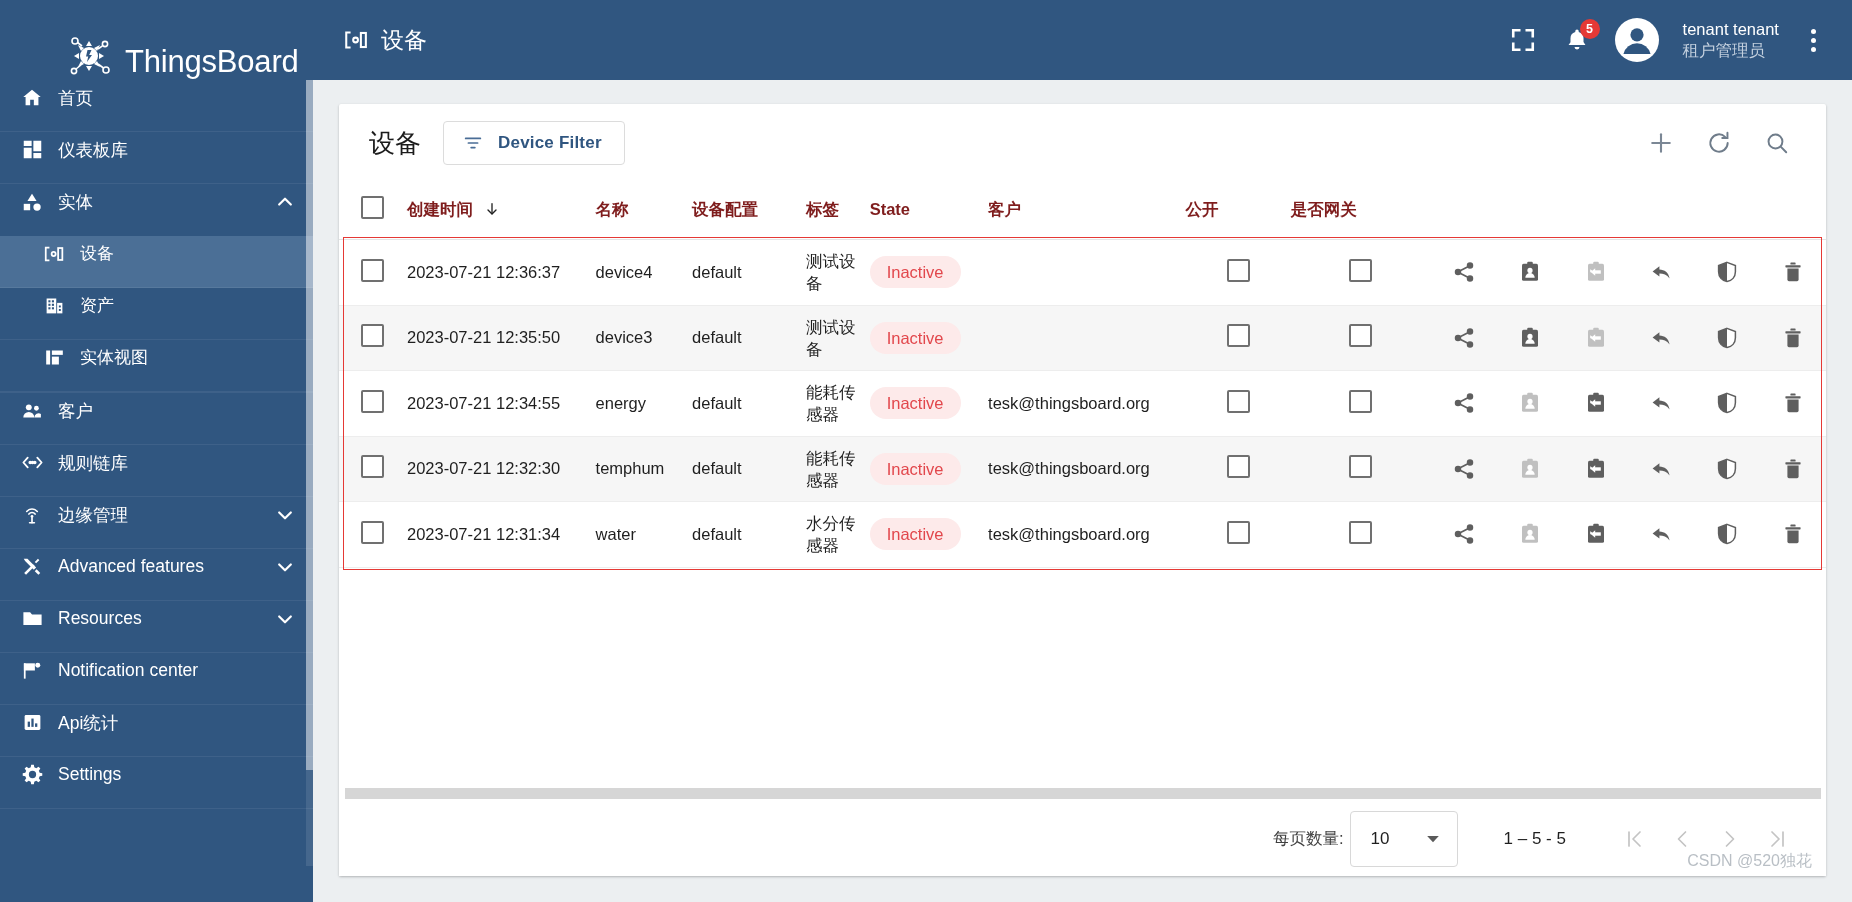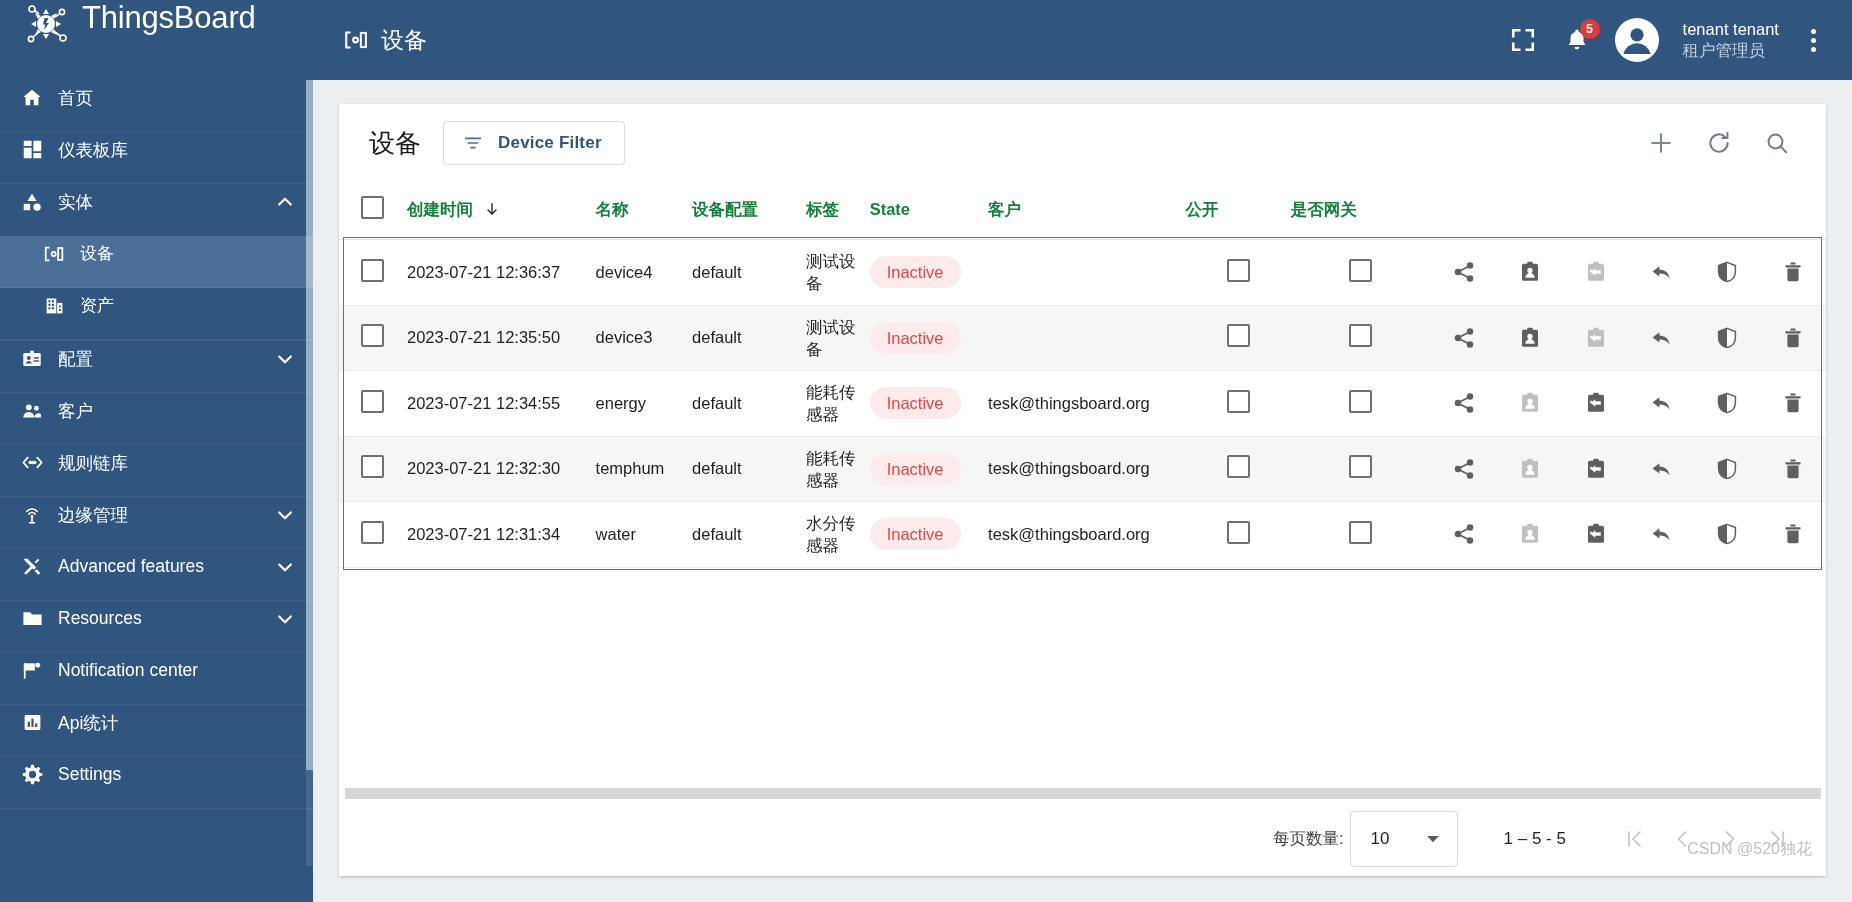--- a/index.html
+++ b/index.html
@@ -16,23 +16,24 @@
     width: 313px; height: 902px;
     background: #305680;
     color: #ffffff;
     display: flex; flex-direction: column;
     flex: 0 0 313px;
     position: relative;
     overflow: hidden;
   }
   .brand {
     height: 80px; flex: 0 0 80px;
-    display: flex; align-items: flex-start; gap: 12px;
+    display: flex; align-items: flex-end; gap: 12px;
     padding-left: 22px;
     background: #305680;
+    margin-left: 43px;
   }
   .brand-logo { width: 48px; height: 48px; flex: 0 0 48px; }
   .brand-name {
     font-size: 31px; font-weight: 400; letter-spacing: -0.2px; color: #fff;
     white-space: nowrap;
   }
   .nav { flex: 1 1 auto; overflow: hidden; }
   .nav-item {
     height: 52px;
     display: flex; align-items: center;
@@ -120,21 +121,21 @@
   }
   .filter-btn .lbl { font-size: 17px; font-weight: 700; color: #305680; letter-spacing: 0.2px; }
   .toolbar-actions { margin-left: auto; display: flex; align-items: center; gap: 28px; padding-right: 12px; }
   .tool-ico { width: 30px; height: 30px; display:flex; align-items:center; justify-content:center; cursor:pointer; color: #6f7c8a; }
 
   
   .table-wrap { flex: 1 1 auto; min-height: 0; position: relative; display: flex; flex-direction: column; }
   .table-scroll { flex: 1 1 auto; overflow: hidden; position: relative; }
   table.dev { width: 100%; border-collapse: collapse; table-layout: fixed; }
   table.dev th {
-    font-size: 16.5px; font-weight: 700; color: #15803d;
+    font-size: 16.5px; font-weight: 700; color: #7f1d1d;
     text-align: left; padding: 14px 0 16px 0; height: 56px;
     vertical-align: middle;
     border-bottom: 1px solid #e4e4e4;
     white-space: nowrap;
   }
   table.dev td {
     font-size: 16.5px; color: #1f1f1f;
     padding: 10px 0; vertical-align: middle;
     border-bottom: 1px solid #ededed;
     height: 65px;
@@ -190,21 +191,21 @@
     width: 108px; height: 56px;
     border: 1px solid #d8d8d8; border-radius: 4px;
     display: flex; align-items: center; justify-content: space-between;
     padding: 0 14px 0 20px; cursor: pointer; background: #fff;
   }
   .pg-select .v { font-size: 17px; color: #1f1f1f; }
   .pg-range { font-size: 17px; color: #1f1f1f; margin: 0 44px 0 46px; white-space: nowrap; }
   .pg-btn { width: 48px; height: 48px; display:flex; align-items:center; justify-content:center; cursor:pointer; color: #c4c4c4; }
 
   .watermark {
-    position: absolute; right: 14px; bottom: 16px;
+    position: absolute; right: 14px; bottom: 4px;
     font-size: 16px; color: #b9bfc5; white-space: nowrap;
     font-family: "Liberation Sans", sans-serif;
   }
   svg { display: block; }
 </style>
 </head>
 <body>
 
 <div class="app">
 
@@ -302,42 +303,32 @@
                   <rect x="9" y="10" width="2.4" height="2.4"></rect>
                   <rect x="5" y="14" width="2.4" height="2.4"></rect>
                   <rect x="9" y="14" width="2.4" height="2.4"></rect>
                   <rect x="17" y="12" width="2.2" height="2.2"></rect>
                   <rect x="17" y="16" width="2.2" height="2.2"></rect>
                 </g>
               </svg>
           </span>
           <span class="lbl">资产</span>
         </div>
-      </div>
-
-      <div class="nav-item">
-        <span class="ico">
-          <svg viewBox="0 0 24 24" width="22" height="22" fill="#fff">
-              <rect x="2.5" y="5.5" width="19" height="14" rx="1.5"></rect>
-              <g fill="#305680">
-                <circle cx="8.5" cy="11" r="2.2"></circle>
-                <path d="M5 17 a3.6 3.6 0 0 1 7 0 Z"></path>
-                <rect x="14" y="10" width="5.5" height="1.6"></rect>
-                <rect x="14" y="13.4" width="5.5" height="1.6"></rect>
-              </g>
-              <rect x="10" y="3" width="4" height="2.5" fill="#fff"></rect>
-            </svg>
-        </span>
-        <span class="lbl">配置</span>
-        <span class="chev">
-          <svg viewBox="0 0 24 24" width="20" height="20" fill="none" stroke="#fff" stroke-width="2.6" stroke-linecap="round" stroke-linejoin="round">
-              <polyline points="5,9 12,16 19,9"></polyline>
-            </svg>
-        </span>
-      </div>
+        <div class="nav-item sub">
+          <span class="ico">
+            <svg viewBox="0 0 24 24" width="21" height="21" fill="#fff">
+                <rect x="2.5" y="4" width="4.5" height="16"></rect>
+                <rect x="9" y="4" width="12.5" height="5"></rect>
+                <rect x="9" y="11" width="8" height="9"></rect>
+              </svg>
+          </span>
+          <span class="lbl">实体视图</span>
+        </div>
+      </div>
+
 
       <div class="nav-item">
         <span class="ico">
           <svg viewBox="0 0 24 24" width="22" height="22" fill="#fff">
               <circle cx="8.5" cy="8" r="3.2"></circle>
               <circle cx="16.8" cy="9" r="2.6"></circle>
               <path d="M2.5 19 a6 6 0 0 1 12 0 Z"></path>
               <path d="M14.5 19 a4.6 4.6 0 0 1 7.2 -3.6 L21.7 19 Z"></path>
             </svg>
         </span>

